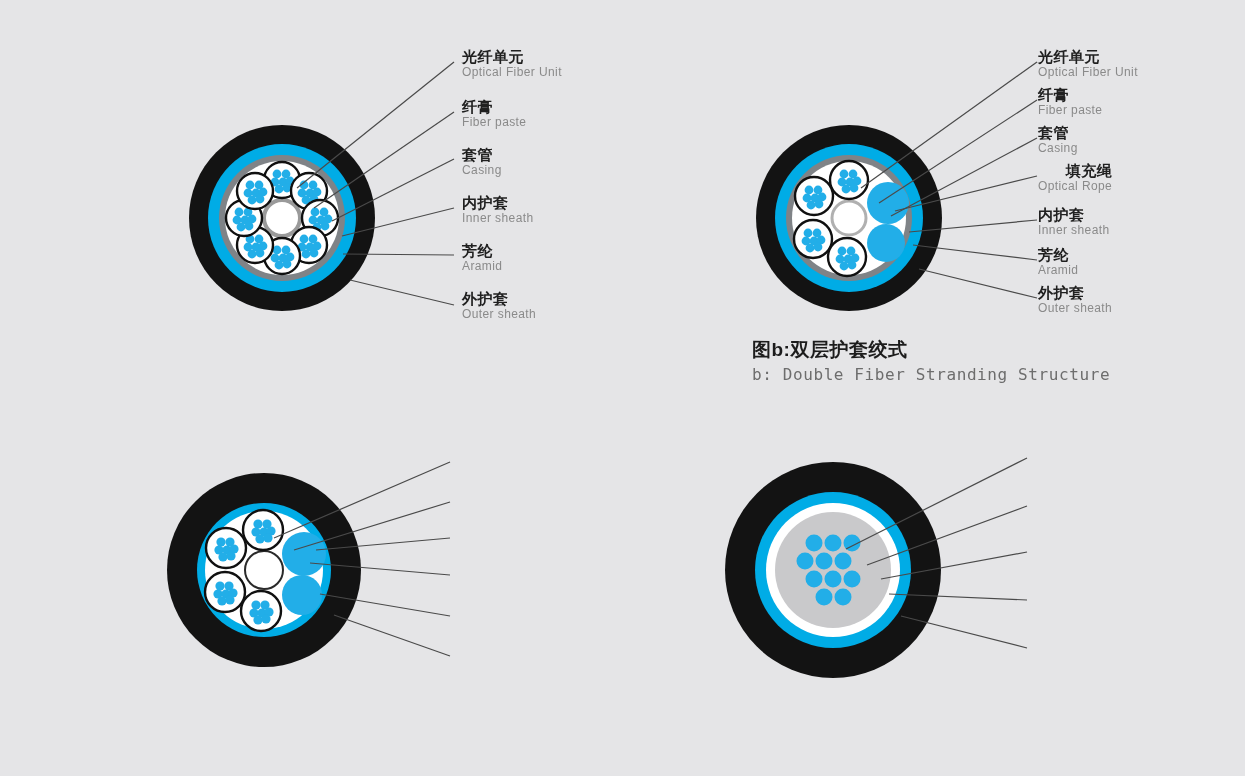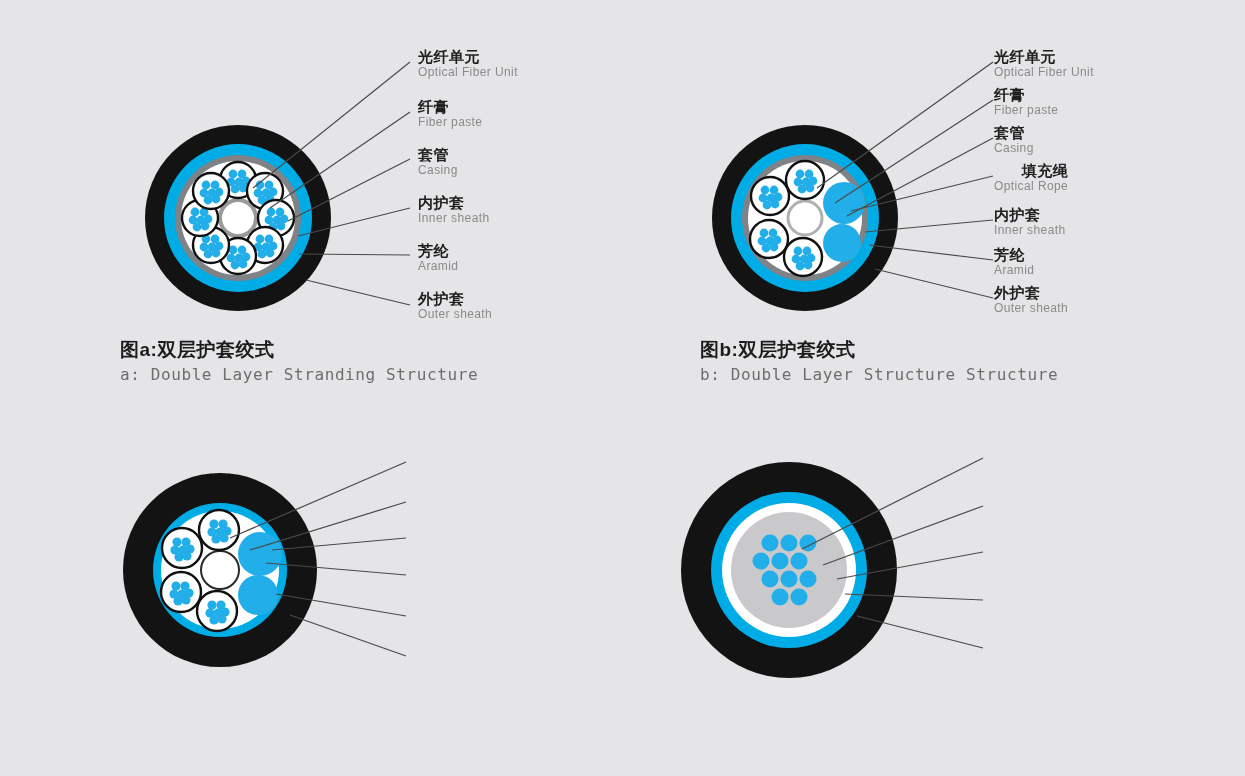--- a/index.html
+++ b/index.html
@@ -8,20 +8,21 @@
     background:#e5e5e7;
     font-family:"Liberation Sans", sans-serif;
     overflow:hidden;
     position:relative;
   }
   .grid{
     position:absolute;inset:0;
     display:grid;
     grid-template-columns:622px 623px;
     grid-template-rows:400px 376px;
+    margin-left:44px;
   }
   .panel{position:relative;}
 
   .fig-wrap{position:absolute;}
 
   .caption{
     position:absolute;
     white-space:nowrap;
   }
   .cap-cn{
@@ -213,24 +214,20 @@
       <div class="label" style="left:0;top:194px;">
         <div class="lb-cn">芳纶</div>
         <div class="lb-en">Aramid</div>
       </div>
       <div class="label" style="left:0;top:242px;">
         <div class="lb-cn">外护套</div>
         <div class="lb-en">Outer sheath</div>
       </div>
     </div>
 
-    <div class="caption" style="left:120px;top:338px;">
-      <div class="cap-cn">图a:双层护套绞式</div>
-      <div class="cap-en">a: Double Layer Stranding Structure</div>
-    </div>
   </div>
 
   <div class="panel">
 
     <svg class="fig-wrap" style="left:75px;top:40px;" width="310" height="290" viewBox="0 0 310 290">
       <circle cx="108" cy="178" r="93" fill="#131313"></circle>
       <circle cx="108" cy="178" r="74" fill="#00ace6"></circle>
       <circle cx="108" cy="178" r="63" fill="#7f8387"></circle>
       <circle cx="108" cy="178" r="57" fill="#ffffff"></circle>
       <circle cx="108" cy="178" r="17" fill="#ffffff" stroke="#b0b0b0" stroke-width="3"></circle>
@@ -326,23 +323,23 @@
       <div class="label" style="left:0;top:198px;">
         <div class="lb-cn">芳纶</div>
         <div class="lb-en">Aramid</div>
       </div>
       <div class="label" style="left:0;top:236px;">
         <div class="lb-cn">外护套</div>
         <div class="lb-en">Outer sheath</div>
       </div>
     </div>
 
-    <div class="caption" style="left:78px;top:338px;">
+    <div class="caption" style="left:86px;top:338px;">
       <div class="cap-cn">图b:双层护套绞式</div>
-      <div class="cap-en">b: Double Layer Structure Structure</div>
+      <div class="cap-en">b: Double Fiber Stranding Structure</div>
     </div>
   </div>
 
   <div class="panel">
 
     <svg class="fig-wrap" style="left:110px;top:58px;" width="300" height="280" viewBox="0 0 300 280">
       <circle cx="110" cy="112" r="97" fill="#131313"></circle>
       <circle cx="110" cy="112" r="67" fill="#00ace6"></circle>
       <circle cx="110" cy="112" r="59" fill="#ffffff"></circle>
       <circle cx="110" cy="112" r="19" fill="#ffffff" stroke="#2a2a2a" stroke-width="2"></circle>

